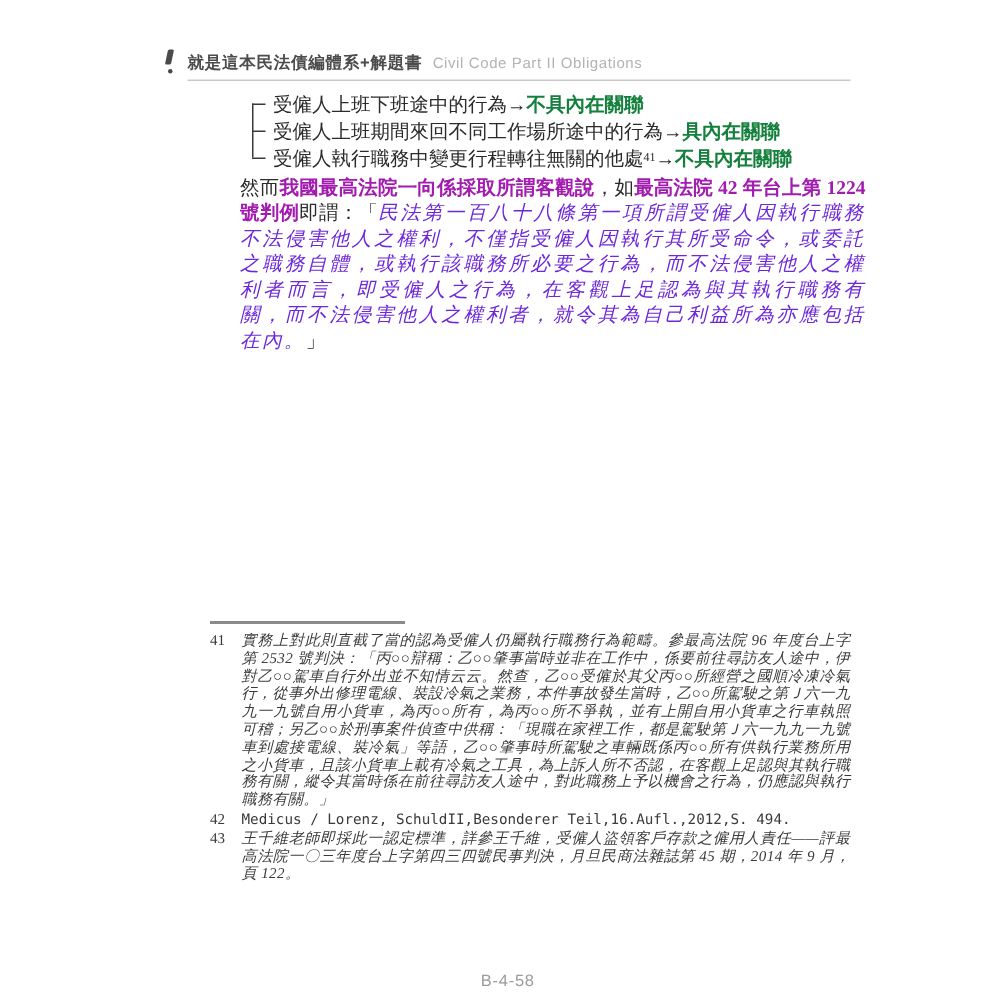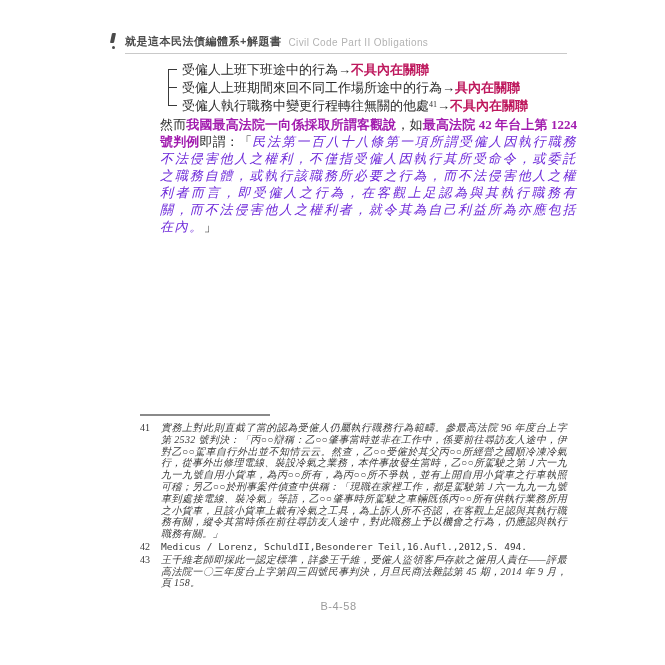--- a/index.html
+++ b/index.html
@@ -51,21 +51,21 @@
   }
   .bracket .rail{
     position:absolute;left:0;top:9px;width:1px;height:36px;background:#3a3a3a;
   }
   .brow{
     display:flex;align-items:center;height:18px;white-space:nowrap;
   }
   .stub{
     width:9px;height:1px;background:#3a3a3a;margin-right:5px;flex:none;
   }
-  .brow .res{font-weight:bold;color:#be185d;}
+  .brow .res{font-weight:bold;color:#15803d;}
   sup.fnref{
     font-size:8px;line-height:0;vertical-align:6px;letter-spacing:0;
   }
   p.para{margin:0;}
   .b{font-weight:bold;color:#a21caf;}
   .kai{
     font-style:italic;letter-spacing:1.6px;color:#6d28d9;
   }
 
   
@@ -84,21 +84,21 @@
     flex:1;text-align:justify;color:#3a3a3a;font-style:italic;letter-spacing:.3px;
   }
   .fn .txt.latin{
     font-style:normal;letter-spacing:0;
     font-family:"DejaVu Sans Mono","Liberation Mono",monospace;
     font-size:9.5px;
   }
 
   
   .pageno{
-    position:absolute;left:0;right:0;top:600px;text-align:center;
+    position:absolute;left:0;right:0;top:648px;text-align:center;
     font-family:"Liberation Sans","DejaVu Sans",sans-serif;
     font-size:11px;color:#9b9b9b;letter-spacing:.5px;padding-left:12px;
   }
 </style>
 </head>
 <body>
 
 <div class="page">
 
   <div class="hdr">
@@ -151,19 +151,19 @@
       <span class="txt">實務上對此則直截了當的認為受僱人仍屬執行職務行為範疇。參最高法院 96 年度台上字第 2532 號判決：「丙○○辯稱：乙○○肇事當時並非在工作中，係要前往尋訪友人途中，伊對乙○○駕車自行外出並不知情云云。然查，乙○○受僱於其父丙○○所經營之國順冷凍冷氣行，從事外出修理電線、裝設冷氣之業務，本件事故發生當時，乙○○所駕駛之第Ｊ六一九九一九號自用小貨車，為丙○○所有，為丙○○所不爭執，並有上開自用小貨車之行車執照可稽；另乙○○於刑事案件偵查中供稱：「現職在家裡工作，都是駕駛第Ｊ六一九九一九號車到處接電線、裝冷氣」等語，乙○○肇事時所駕駛之車輛既係丙○○所有供執行業務所用之小貨車，且該小貨車上載有冷氣之工具，為上訴人所不否認，在客觀上足認與其執行職務有關，縱令其當時係在前往尋訪友人途中，對此職務上予以機會之行為，仍應認與執行職務有關。」</span>
     </div>
 
     <div class="fn">
       <span class="num">42</span>
       <span class="txt latin">Medicus / Lorenz, SchuldII,Besonderer Teil,16.Aufl.,2012,S. 494.</span>
     </div>
 
     <div class="fn">
       <span class="num">43</span>
-      <span class="txt">王千維老師即採此一認定標準，詳參王千維，受僱人盜領客戶存款之僱用人責任——評最高法院一〇三年度台上字第四三四號民事判決，月旦民商法雜誌第 45 期，2014 年 9 月，頁 158。</span>
+      <span class="txt">王千維老師即採此一認定標準，詳參王千維，受僱人盜領客戶存款之僱用人責任——評最高法院一〇三年度台上字第四三四號民事判決，月旦民商法雜誌第 45 期，2014 年 9 月，頁 122。</span>
     </div>
   </div>
 
   <div class="pageno">B-4-58</div>
 
 </div>
 
 </body></html>

